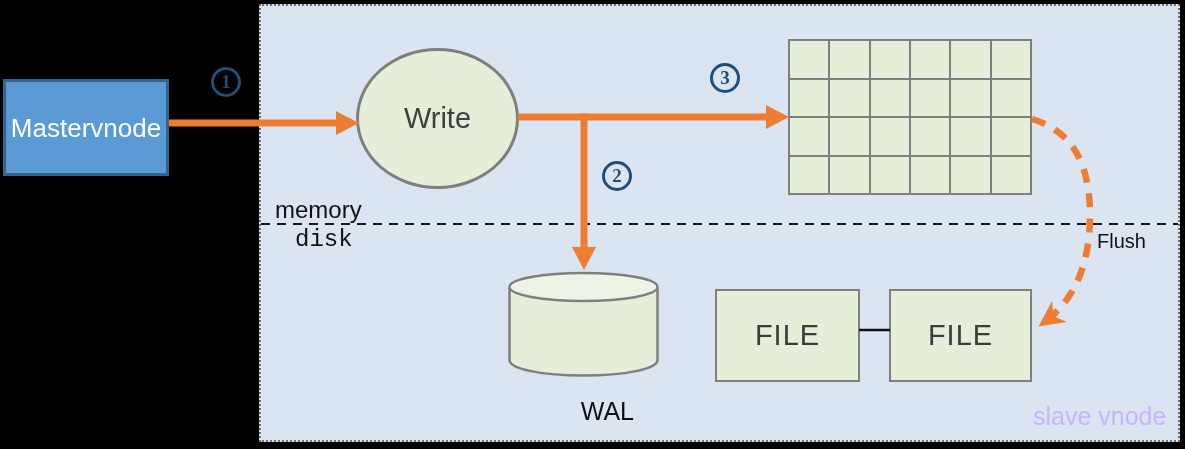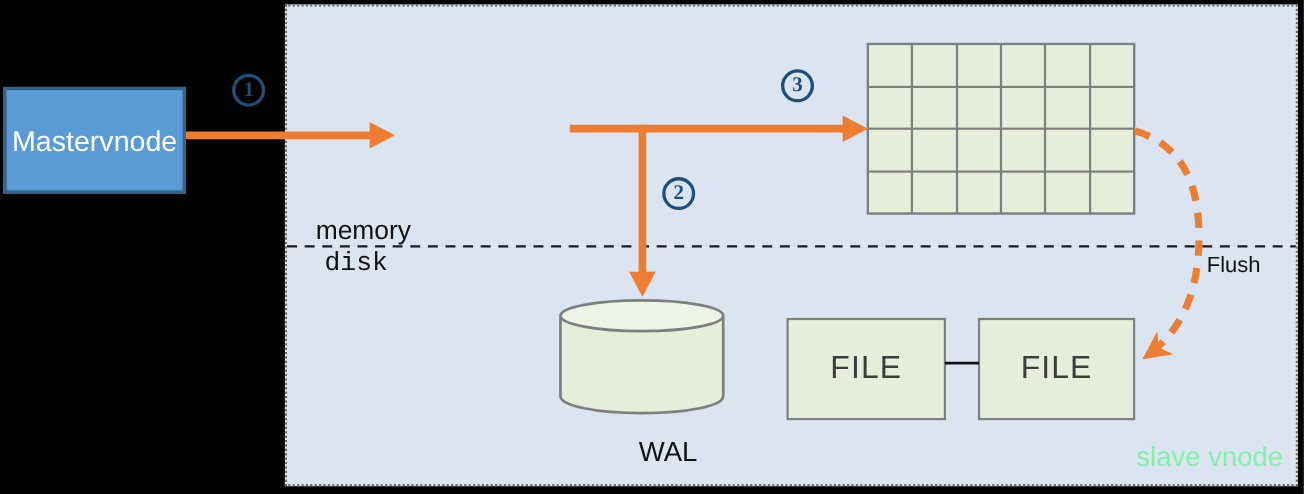--- a/index.html
+++ b/index.html
@@ -33,49 +33,52 @@
   }
   .step-1{left:211px;top:67px;}
   .step-2{left:602px;top:161px;}
   .step-3{left:710px;top:63px;}
   .mem-grid{
     position:absolute;left:788px;top:39px;width:244px;height:156px;box-sizing:border-box;
     display:grid;background:#7f7f7f;border:2px solid #7f7f7f;gap:2px;
   }
   .mem-grid .cell{background:#e4eed9;}
   .sep-label{position:absolute;color:#111;font-size:24px;line-height:26px;}
-  .label-memory{left:287px;top:197px;}
+  .label-memory{left:275px;top:197px;}
   .label-disk{left:295px;top:227px;font-family:Liberation Mono, monospace;}
   .cylinder{position:absolute;left:508px;top:271px;}
   .wal-label{
     position:absolute;left:534px;top:397px;width:100px;text-align:right;
     color:#111;font-size:25px;
   }
   .file-box{
     position:absolute;top:289px;height:93px;box-sizing:border-box;
     background:#e4eed9;border:2.5px solid #7f7f7f;color:#3d3d3d;
     display:flex;align-items:center;justify-content:center;font-size:29px;letter-spacing:1px;
   }
   .file-1{left:715px;width:145px;}
   .file-2{left:889px;width:143px;}
   .flush-label{position:absolute;left:1097px;top:230px;color:#111;font-size:20px;}
-  .slave-label{position:absolute;left:1033px;top:402px;color:#86efac;font-size:25px;}
+  .slave-label{position:absolute;left:1033px;top:402px;color:#c4b5fd;font-size:25px;}
 </style>
 </head>
 <body>
 
 <div class="stage">
 
   <div class="panel"></div>
 
   <div class="master-box">
     <span>Master</span>
     <span>vnode</span>
   </div>
 
+  <div class="write-circle">
+    <span>Write</span>
+  </div>
 
   <div class="mem-grid" style="grid-template-columns: repeat(6, 1fr); grid-template-rows: repeat(4, 1fr);">
       <div class="cell"></div>
       <div class="cell"></div>
       <div class="cell"></div>
       <div class="cell"></div>
       <div class="cell"></div>
       <div class="cell"></div>
       <div class="cell"></div>
       <div class="cell"></div>

